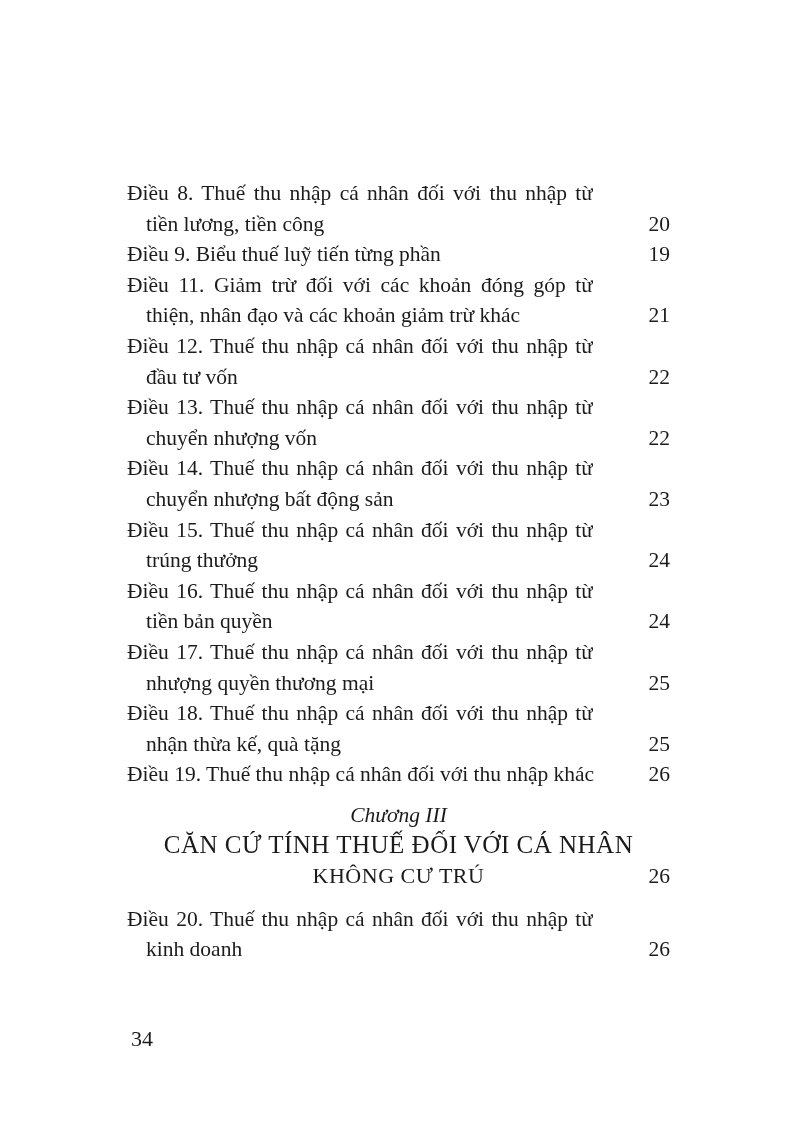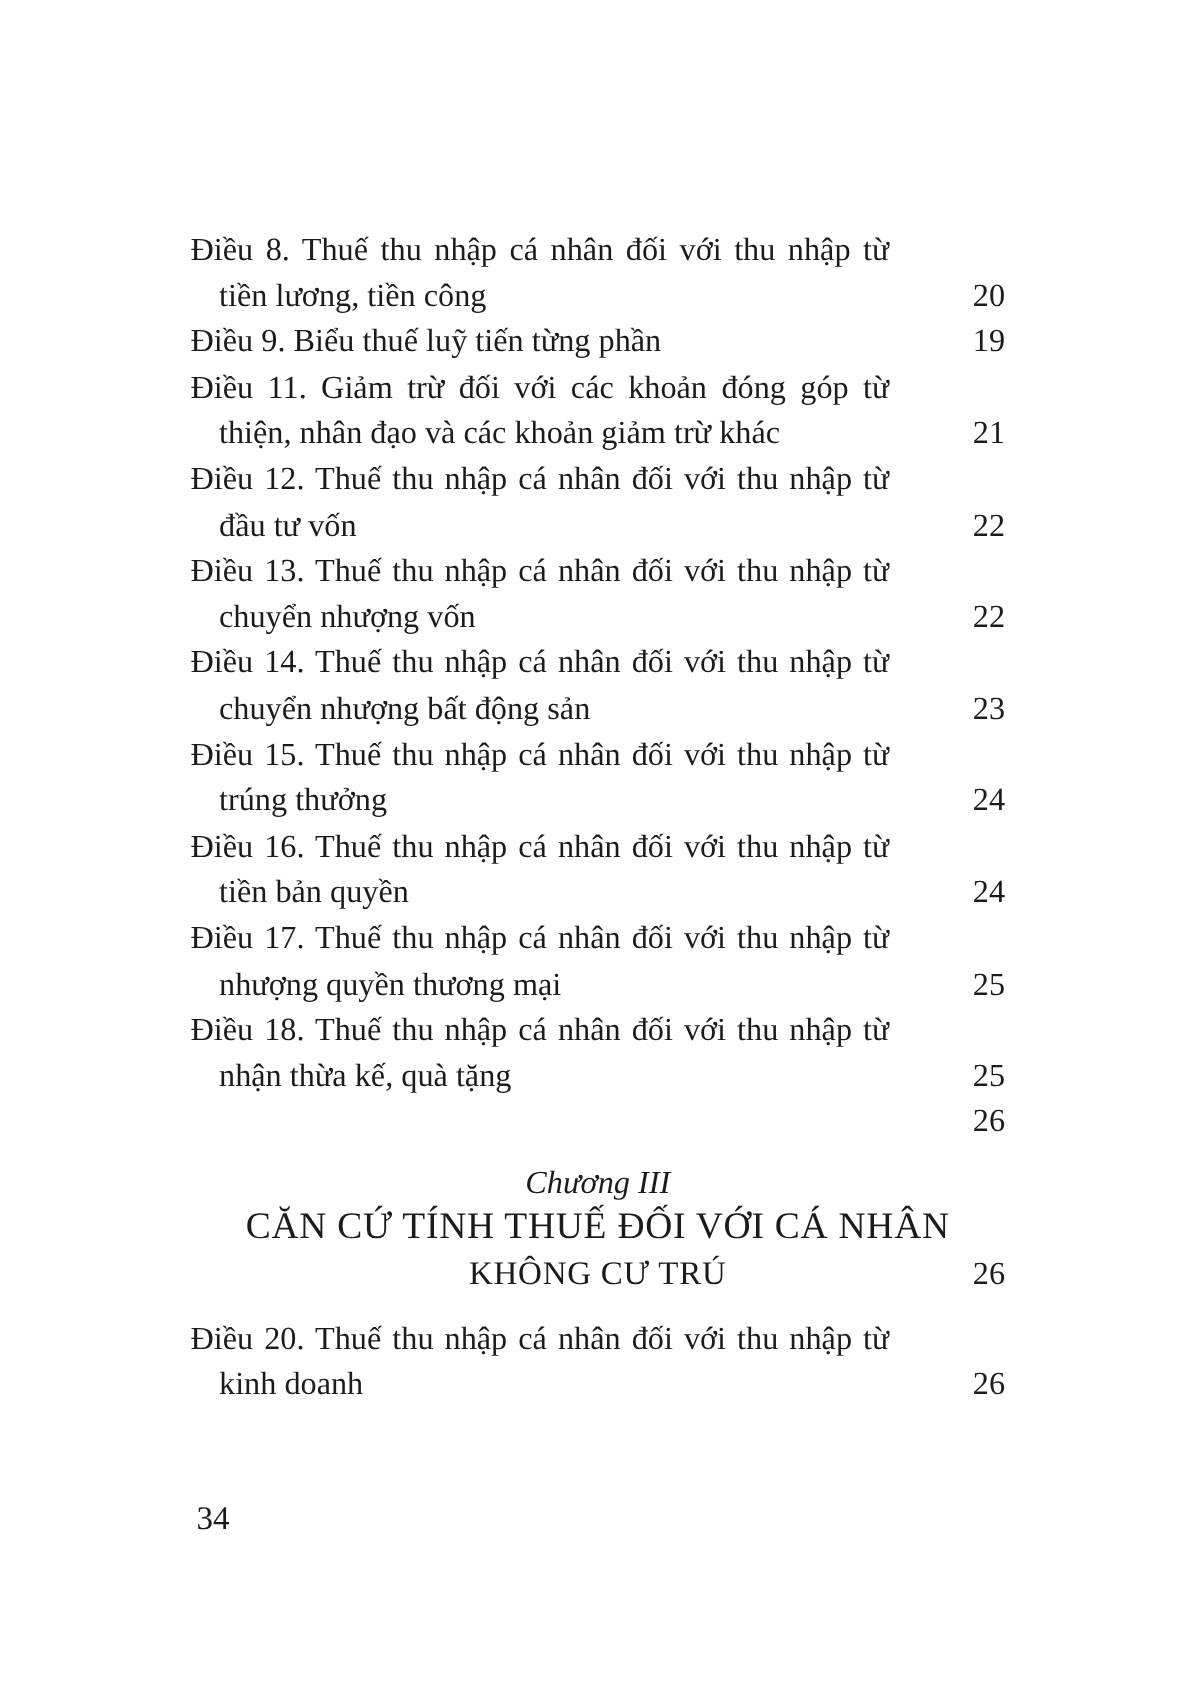--- a/index.html
+++ b/index.html
@@ -12,20 +12,21 @@
     background: #ffffff;
     position: relative;
     overflow: hidden;
     font-family: "Liberation Serif", "DejaVu Serif", serif;
     color: #1b1b1b;
   }
   .page {
     position: absolute;
     inset: 0;
     background: #ffffff;
+    margin-top: 27px;
   }
   .toc-content {
     position: absolute;
     left: 127px;
     top: 151px;
     width: 543px;
     font-size: 21.5px;
     line-height: 30.6px;
   }
   .entry { margin: 0; }
@@ -167,20 +168,21 @@
         </div>
         <div class="entry">
           <div class="line-first">Điều 18. Thuế thu nhập cá nhân đối với thu nhập từ</div>
           <div class="line-last">
             <span class="cont">nhận thừa kế, quà tặng</span>
             <span class="pagenum">25</span>
           </div>
         </div>
         <div class="entry">
           <div class="line-last">
+            <span class="cont no-indent">Điều 19. Thuế thu nhập cá nhân đối với thu nhập khác</span>
             <span class="pagenum">26</span>
           </div>
         </div>
       </div>
 
     <div class="chapter">
       <div class="chapter-label">Chương III</div>
       <div class="chapter-title-1">CĂN CỨ TÍNH THUẾ ĐỐI VỚI CÁ NHÂN</div>
       <div class="chapter-title-row">
         <span>KHÔNG CƯ TRÚ</span>

